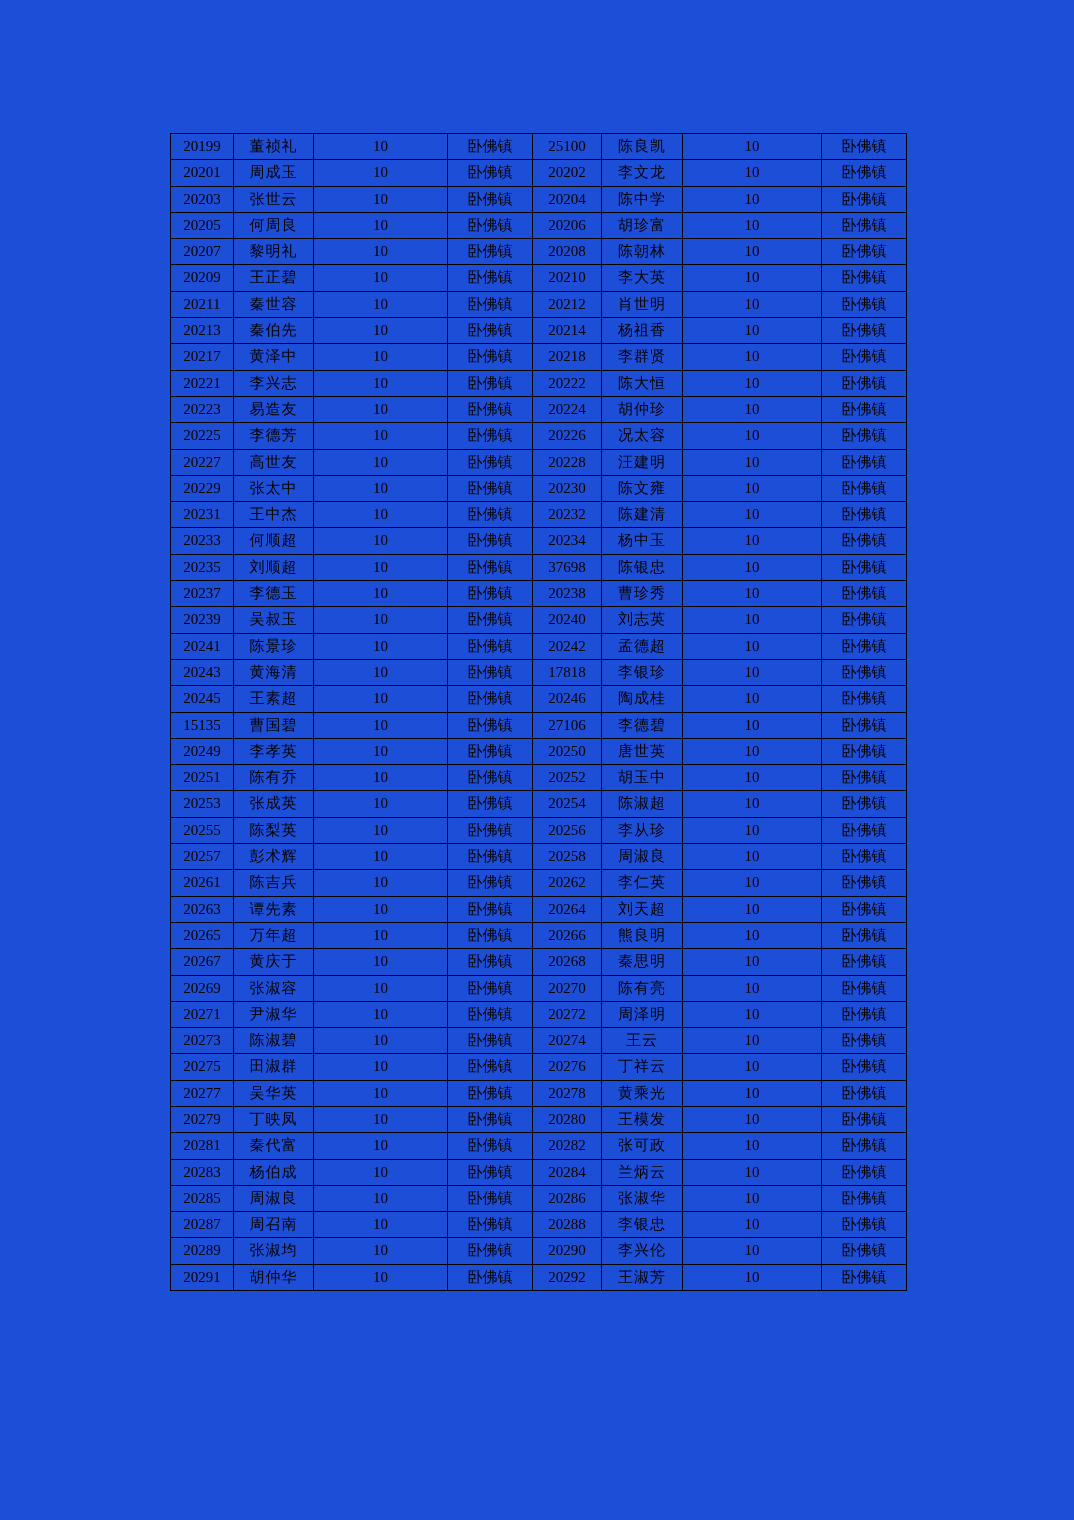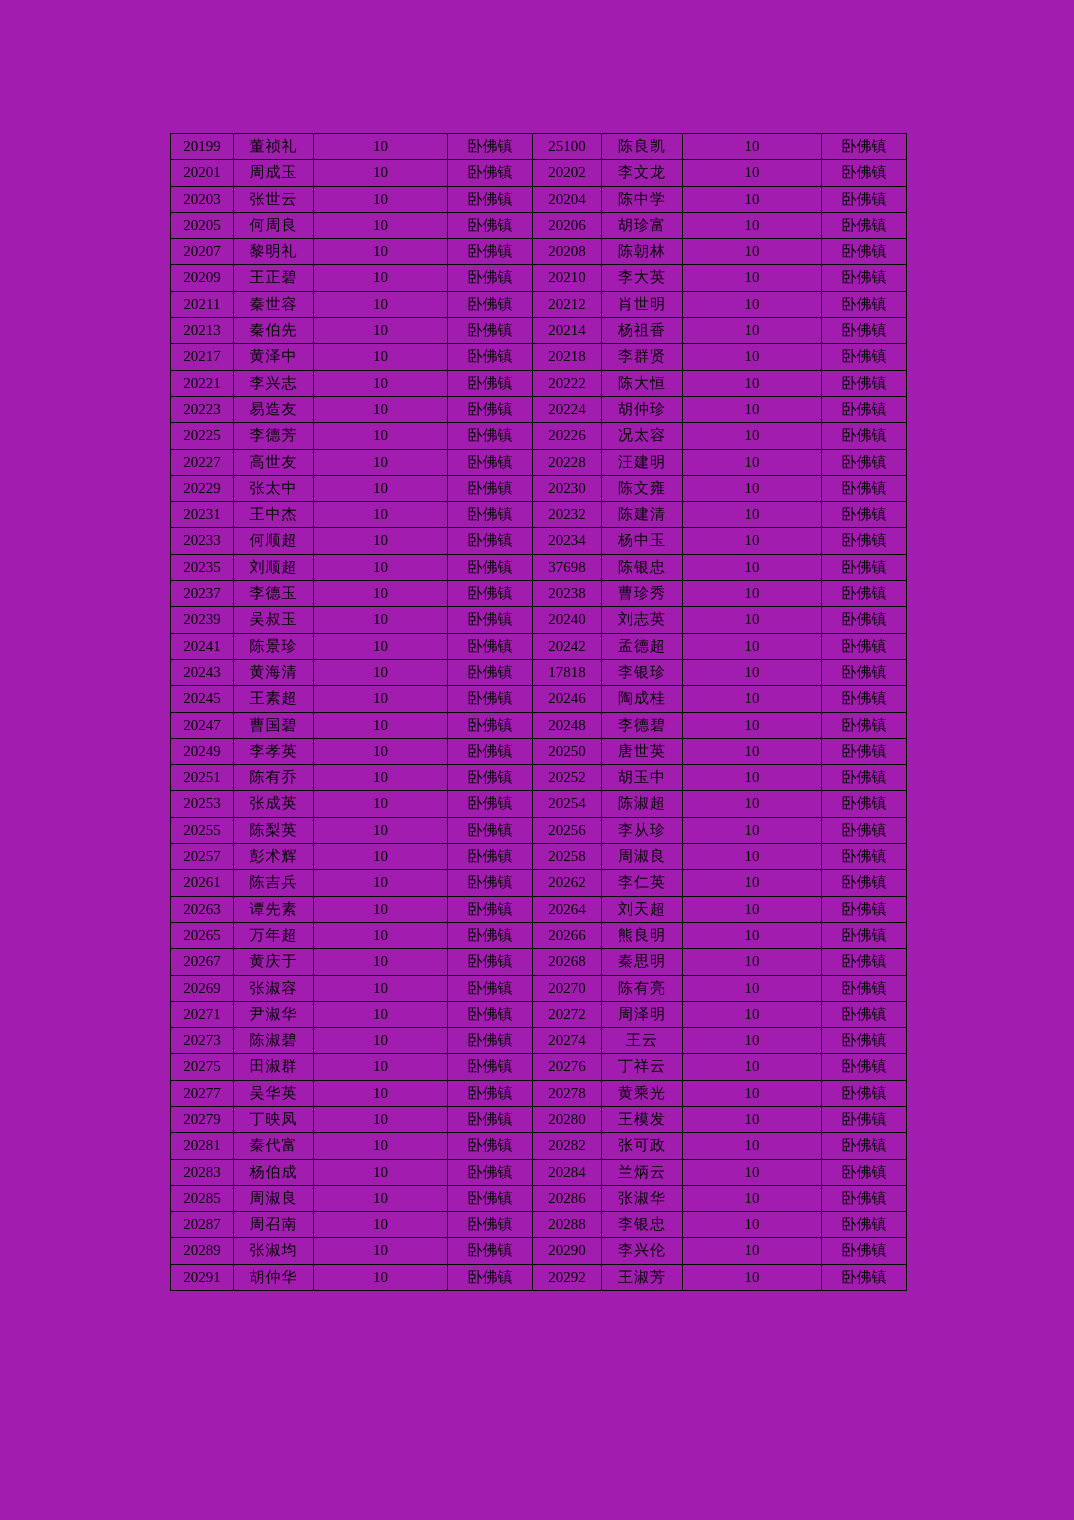--- a/index.html
+++ b/index.html
@@ -13,21 +13,21 @@
     position: relative;
     font-family: "Liberation Serif", "DejaVu Serif", serif;
     color: #000000;
   }
   .page {
     position: absolute;
     left: 0;
     top: 0;
     width: 1074px;
     height: 1520px;
-    background: #a21caf;
+    background: #1d4ed8;
   }
   table.roster {
     position: absolute;
     left: 170px;
     top: 133px;
     width: 736px;
     border-collapse: collapse;
     table-layout: fixed;
   }
   table.roster td {
@@ -275,25 +275,25 @@
           <td class="id-cell">20245</td>
           <td class="name-cell">王素超</td>
           <td class="amount-cell">10</td>
           <td class="town-cell">卧佛镇</td>
           <td class="id-cell">20246</td>
           <td class="name-cell">陶成桂</td>
           <td class="amount-cell">10</td>
           <td class="town-cell">卧佛镇</td>
         </tr>
         <tr>
-          <td class="id-cell">20247</td>
+          <td class="id-cell">15135</td>
           <td class="name-cell">曹国碧</td>
           <td class="amount-cell">10</td>
           <td class="town-cell">卧佛镇</td>
-          <td class="id-cell">20248</td>
+          <td class="id-cell">27106</td>
           <td class="name-cell">李德碧</td>
           <td class="amount-cell">10</td>
           <td class="town-cell">卧佛镇</td>
         </tr>
         <tr>
           <td class="id-cell">20249</td>
           <td class="name-cell">李孝英</td>
           <td class="amount-cell">10</td>
           <td class="town-cell">卧佛镇</td>
           <td class="id-cell">20250</td>

